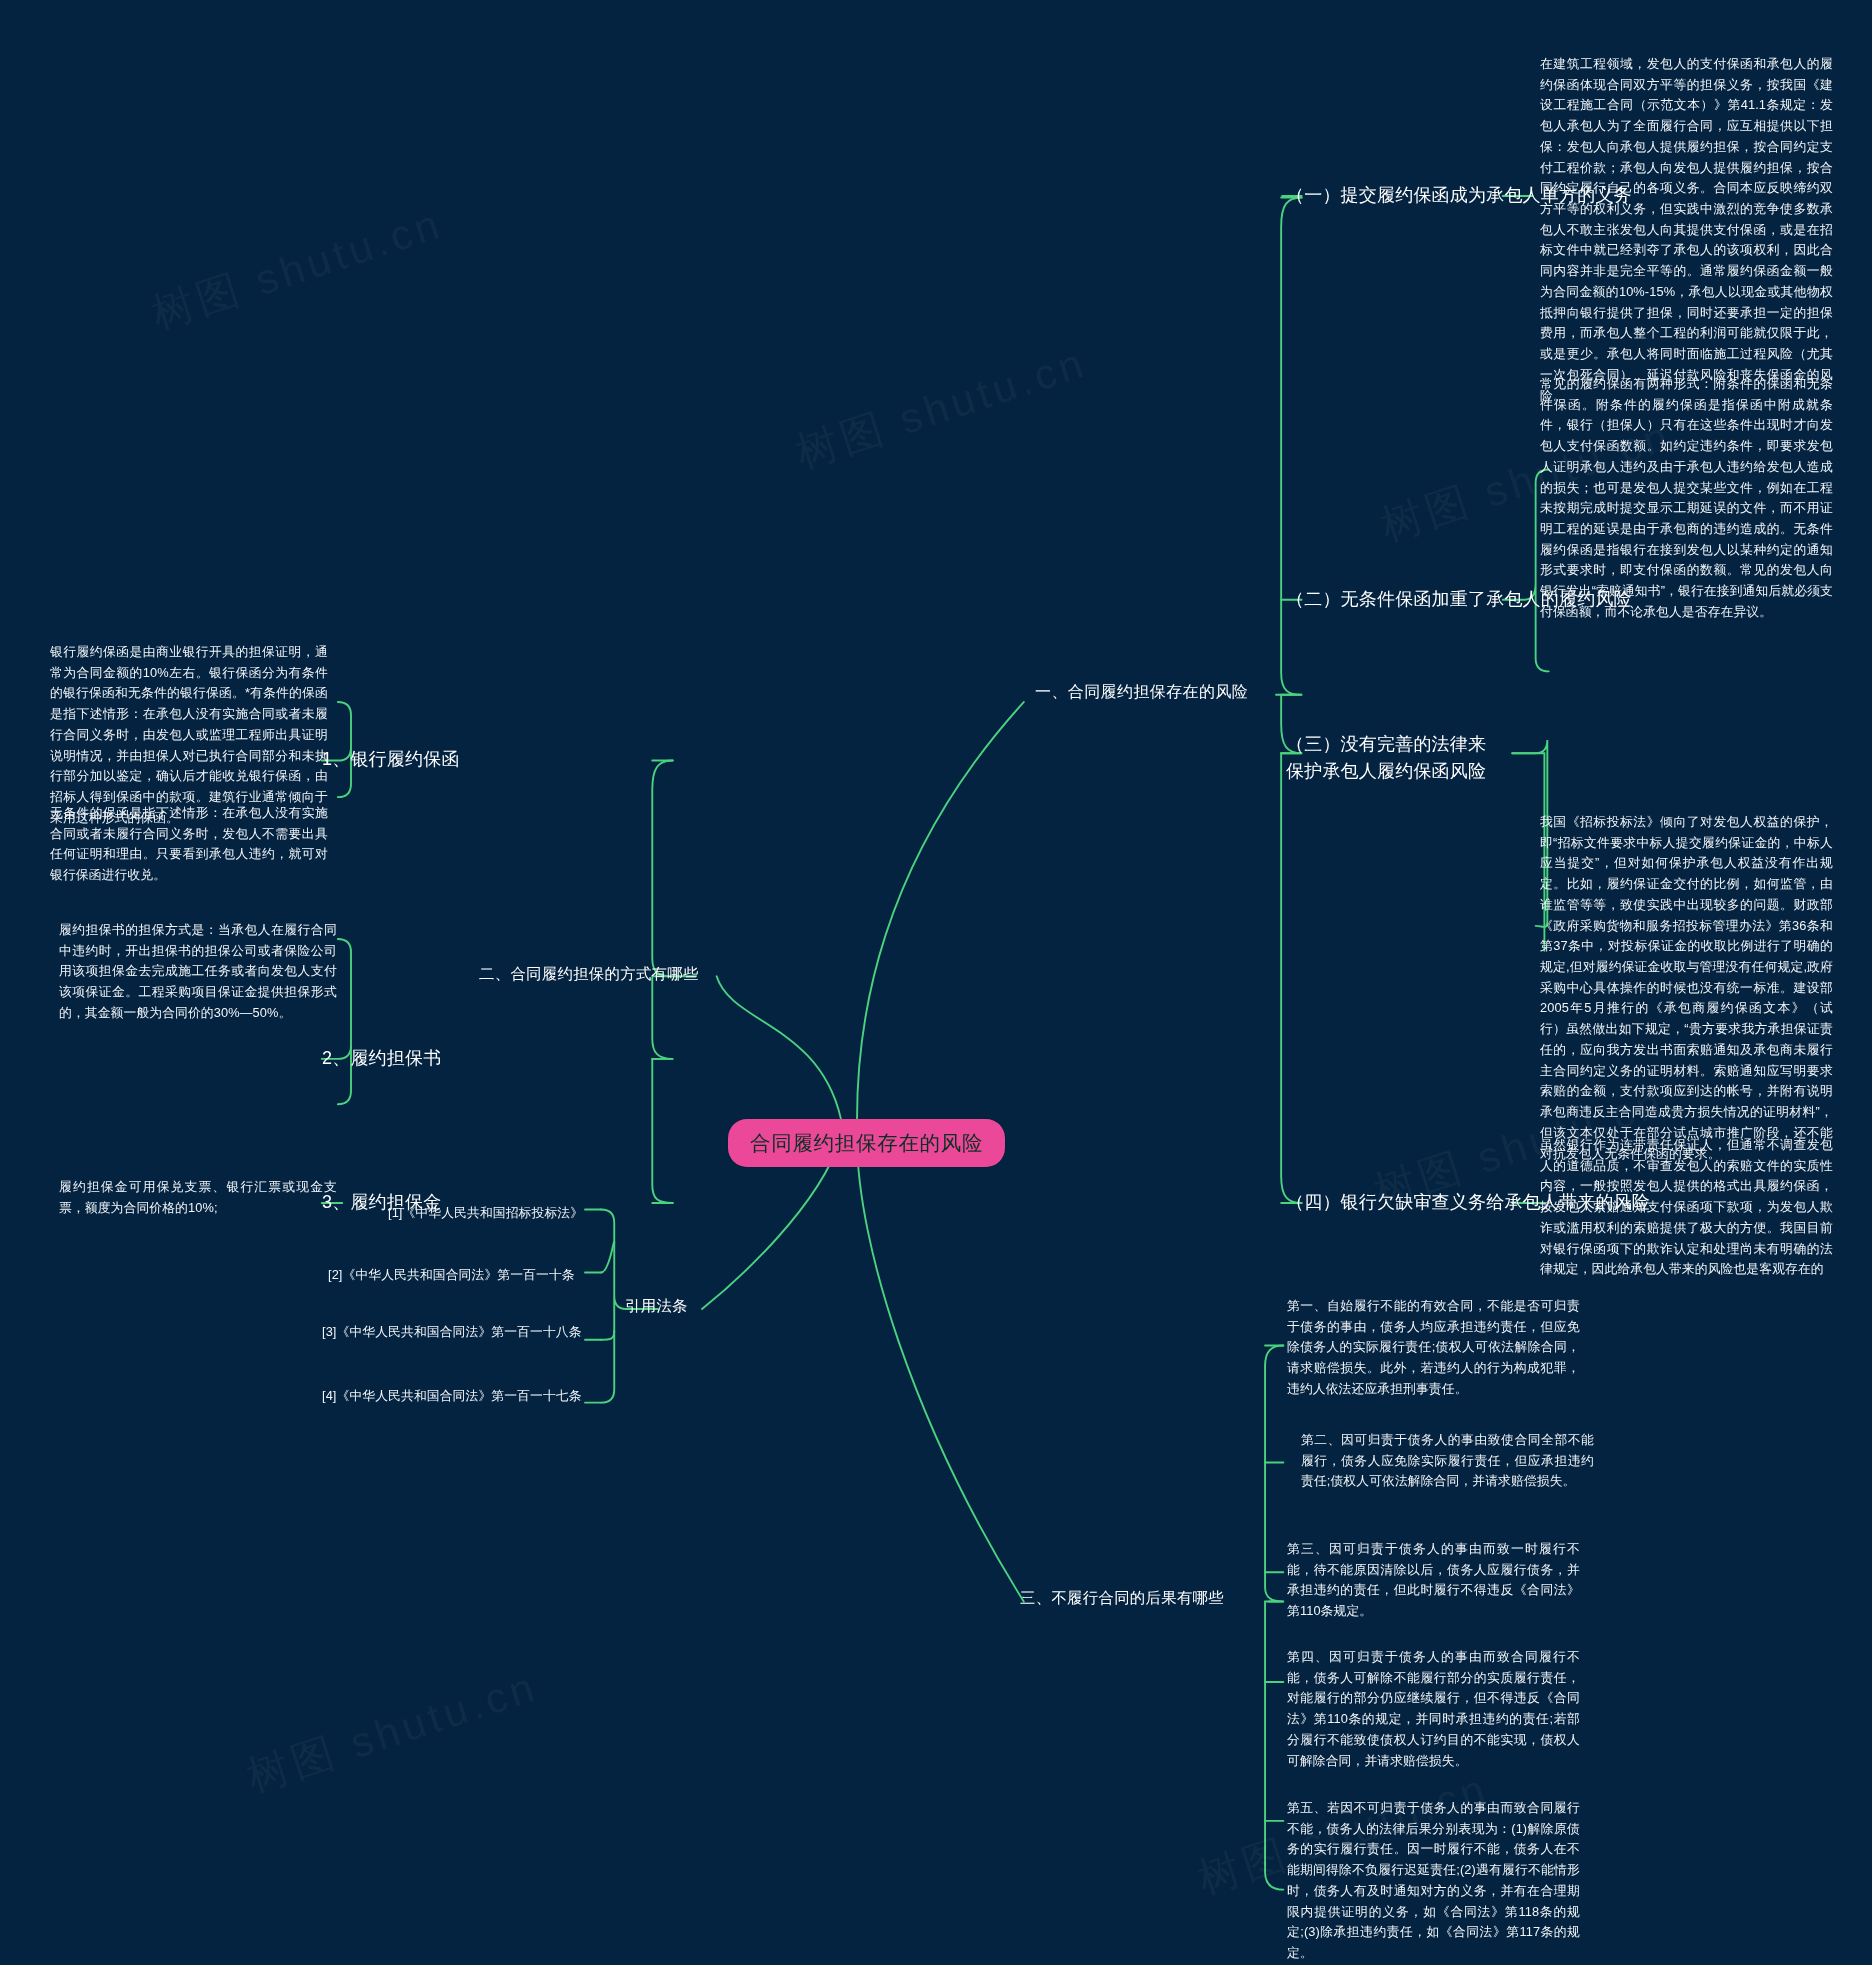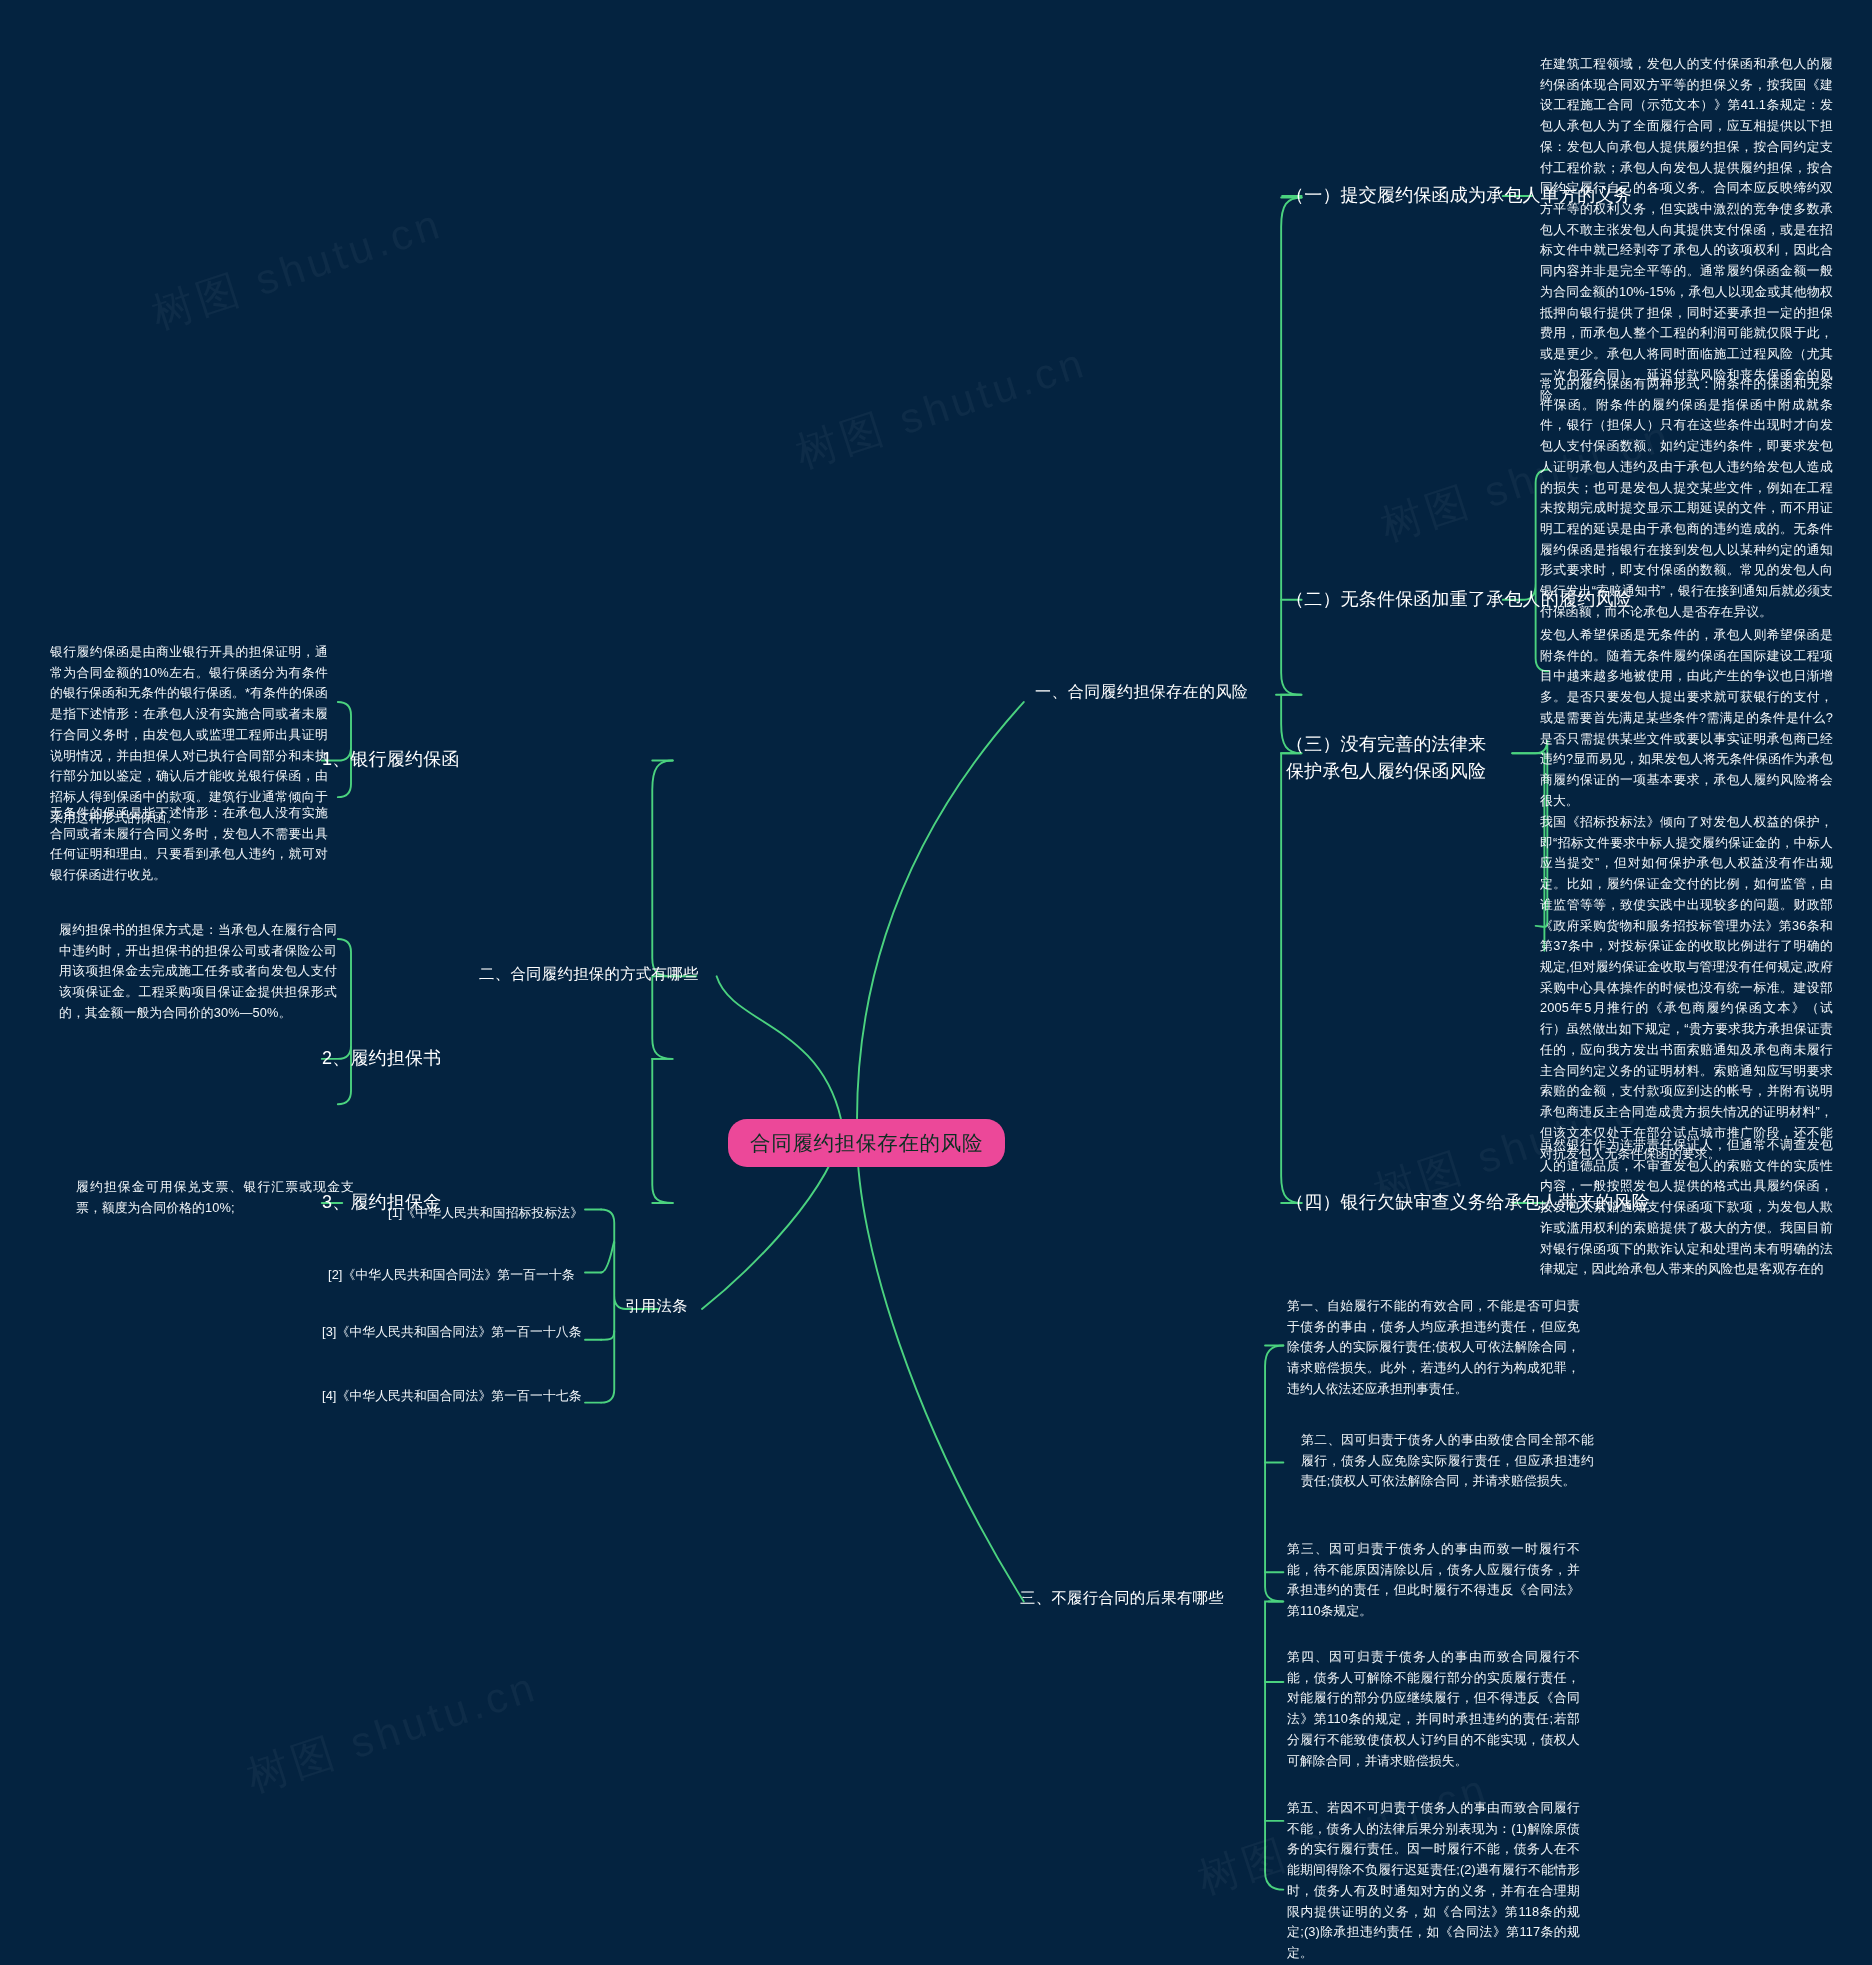--- a/index.html
+++ b/index.html
@@ -134,32 +134,31 @@
   <div class="sub-label" style="left:1020px;top:1588px;">三、不履行合同的后果有哪些</div>
   <div class="sub-label" style="left:625px;top:1296px;">引用法条</div>
 
   <div class="small-label" style="left:1286px;top:183px;">（一）提交履约保函成为承包人单方的义务</div>
   <div class="small-label" style="left:1286px;top:587px;">（二）无条件保函加重了承包人的履约风险</div>
   <div class="small-label" style="left:1286px;top:731px;width:212px;white-space:normal;line-height:1.5;">（三）没有完善的法律来保护承包人履约保函风险</div>
   <div class="small-label" style="left:1286px;top:1190px;">（四）银行欠缺审查义务给承包人带来的风险</div>
 
   <div class="leaf-text" style="left:1540px;top:54px;width:293px;">在建筑工程领域，发包人的支付保函和承包人的履约保函体现合同双方平等的担保义务，按我国《建设工程施工合同（示范文本）》第41.1条规定：发包人承包人为了全面履行合同，应互相提供以下担保：发包人向承包人提供履约担保，按合同约定支付工程价款；承包人向发包人提供履约担保，按合同约定履行自己的各项义务。合同本应反映缔约双方平等的权利义务，但实践中激烈的竞争使多数承包人不敢主张发包人向其提供支付保函，或是在招标文件中就已经剥夺了承包人的该项权利，因此合同内容并非是完全平等的。通常履约保函金额一般为合同金额的10%-15%，承包人以现金或其他物权抵押向银行提供了担保，同时还要承担一定的担保费用，而承包人整个工程的利润可能就仅限于此，或是更少。承包人将同时面临施工过程风险（尤其一次包死合同）、延迟付款风险和丧失保函金的风险。</div>
   <div class="leaf-text" style="left:1540px;top:374px;width:293px;">常见的履约保函有两种形式：附条件的保函和无条件保函。附条件的履约保函是指保函中附成就条件，银行（担保人）只有在这些条件出现时才向发包人支付保函数额。如约定违约条件，即要求发包人证明承包人违约及由于承包人违约给发包人造成的损失；也可是发包人提交某些文件，例如在工程未按期完成时提交显示工期延误的文件，而不用证明工程的延误是由于承包商的违约造成的。无条件履约保函是指银行在接到发包人以某种约定的通知形式要求时，即支付保函的数额。常见的发包人向银行发出“索赔通知书”，银行在接到通知后就必须支付保函额，而不论承包人是否存在异议。</div>
-  <div class="leaf-text" style="left:1540px;top:625px;width:293px;">发包人希望保函是无条件的，承包人则希望保函是附条件的。随着无条件履约保函在国际建设工程项目中越来越多地被使用，由此产生的争议也日渐增多。是否只要发包人提出要求就可获银行的支付，或是需要首先满足某些条件?需满足的条件是什么?是否只需提供某些文件或要以事实证明承包商已经违约?显而易见，如果发包人将无条件保函作为承包商履约保证的一项基本要求，承包人履约风险将会很大。</div>
   <div class="leaf-text" style="left:1540px;top:812px;width:293px;">我国《招标投标法》倾向了对发包人权益的保护，即“招标文件要求中标人提交履约保证金的，中标人应当提交”，但对如何保护承包人权益没有作出规定。比如，履约保证金交付的比例，如何监管，由谁监管等等，致使实践中出现较多的问题。财政部《政府采购货物和服务招投标管理办法》第36条和第37条中，对投标保证金的收取比例进行了明确的规定,但对履约保证金收取与管理没有任何规定,政府采购中心具体操作的时候也没有统一标准。建设部2005年5月推行的《承包商履约保函文本》（试行）虽然做出如下规定，“贵方要求我方承担保证责任的，应向我方发出书面索赔通知及承包商未履行主合同约定义务的证明材料。索赔通知应写明要求索赔的金额，支付款项应到达的帐号，并附有说明承包商违反主合同造成贵方损失情况的证明材料”，但该文本仅处于在部分试点城市推广阶段，还不能对抗发包人无条件保函的要求。</div>
   <div class="leaf-text" style="left:1540px;top:1135px;width:293px;">虽然银行作为连带责任保证人，但通常不调查发包人的道德品质，不审查发包人的索赔文件的实质性内容，一般按照发包人提供的格式出具履约保函，按发包人索赔通知支付保函项下款项，为发包人欺诈或滥用权利的索赔提供了极大的方便。我国目前对银行保函项下的欺诈认定和处理尚未有明确的法律规定，因此给承包人带来的风险也是客观存在的</div>
 
   <div class="small-label" style="left:322px;top:747px;">1、银行履约保函</div>
   <div class="small-label" style="left:322px;top:1046px;">2、履约担保书</div>
   <div class="small-label" style="left:322px;top:1190px;">3、履约担保金</div>
 
   <div class="leaf-text" style="left:50px;top:642px;width:278px;">银行履约保函是由商业银行开具的担保证明，通常为合同金额的10%左右。银行保函分为有条件的银行保函和无条件的银行保函。*有条件的保函是指下述情形：在承包人没有实施合同或者未履行合同义务时，由发包人或监理工程师出具证明说明情况，并由担保人对已执行合同部分和未执行部分加以鉴定，确认后才能收兑银行保函，由招标人得到保函中的款项。建筑行业通常倾向于采用这种形式的保函。</div>
   <div class="leaf-text" style="left:50px;top:803px;width:278px;">无条件的保函是指下述情形：在承包人没有实施合同或者未履行合同义务时，发包人不需要出具任何证明和理由。只要看到承包人违约，就可对银行保函进行收兑。</div>
   <div class="leaf-text" style="left:59px;top:920px;width:278px;">履约担保书的担保方式是：当承包人在履行合同中违约时，开出担保书的担保公司或者保险公司用该项担保金去完成施工任务或者向发包人支付该项保证金。工程采购项目保证金提供担保形式的，其金额一般为合同价的30%—50%。</div>
-  <div class="leaf-text" style="left:59px;top:1177px;width:278px;margin-left:17px;">履约担保金可用保兑支票、银行汇票或现金支票，额度为合同价格的10%;</div>
+  <div class="leaf-text" style="left:59px;top:1177px;width:278px;">履约担保金可用保兑支票、银行汇票或现金支票，额度为合同价格的10%;</div>
 
   <div class="leaf-text" style="left:388px;top:1203px;width:197px;text-align:left;">[1]《中华人民共和国招标投标法》</div>
   <div class="leaf-text" style="left:328px;top:1265px;width:257px;text-align:left;">[2]《中华人民共和国合同法》第一百一十条</div>
   <div class="leaf-text" style="left:322px;top:1322px;width:263px;text-align:left;">[3]《中华人民共和国合同法》第一百一十八条</div>
   <div class="leaf-text" style="left:322px;top:1386px;width:263px;text-align:left;">[4]《中华人民共和国合同法》第一百一十七条</div>
 
   <div class="leaf-text" style="left:1287px;top:1296px;width:293px;">第一、自始履行不能的有效合同，不能是否可归责于债务的事由，债务人均应承担违约责任，但应免除债务人的实际履行责任;债权人可依法解除合同，请求赔偿损失。此外，若违约人的行为构成犯罪，违约人依法还应承担刑事责任。</div>
   <div class="leaf-text" style="left:1287px;top:1430px;width:293px;margin-left:14px;">第二、因可归责于债务人的事由致使合同全部不能履行，债务人应免除实际履行责任，但应承担违约责任;债权人可依法解除合同，并请求赔偿损失。</div>
   <div class="leaf-text" style="left:1287px;top:1539px;width:293px;">第三、因可归责于债务人的事由而致一时履行不能，待不能原因清除以后，债务人应履行债务，并承担违约的责任，但此时履行不得违反《合同法》第110条规定。</div>
   <div class="leaf-text" style="left:1287px;top:1647px;width:293px;">第四、因可归责于债务人的事由而致合同履行不能，债务人可解除不能履行部分的实质履行责任，对能履行的部分仍应继续履行，但不得违反《合同法》第110条的规定，并同时承担违约的责任;若部分履行不能致使债权人订约目的不能实现，债权人可解除合同，并请求赔偿损失。</div>

